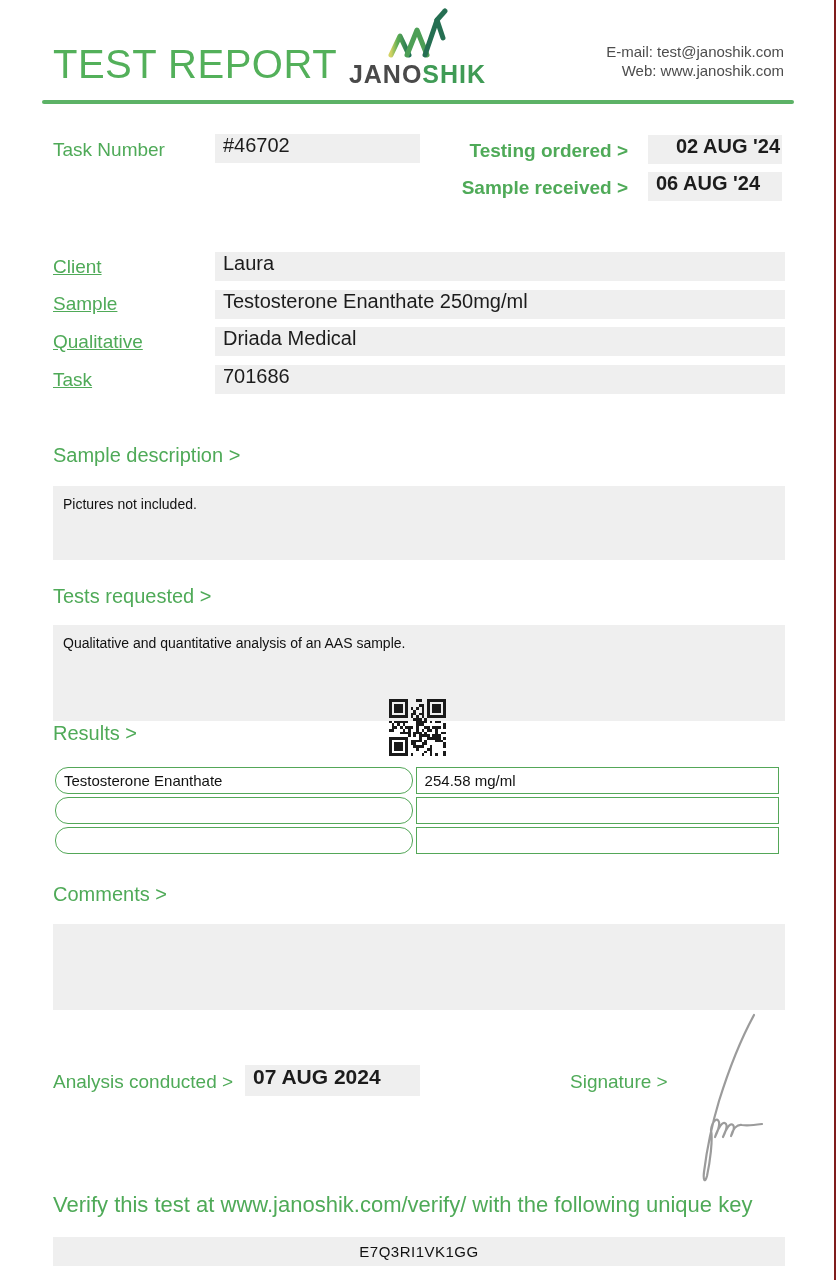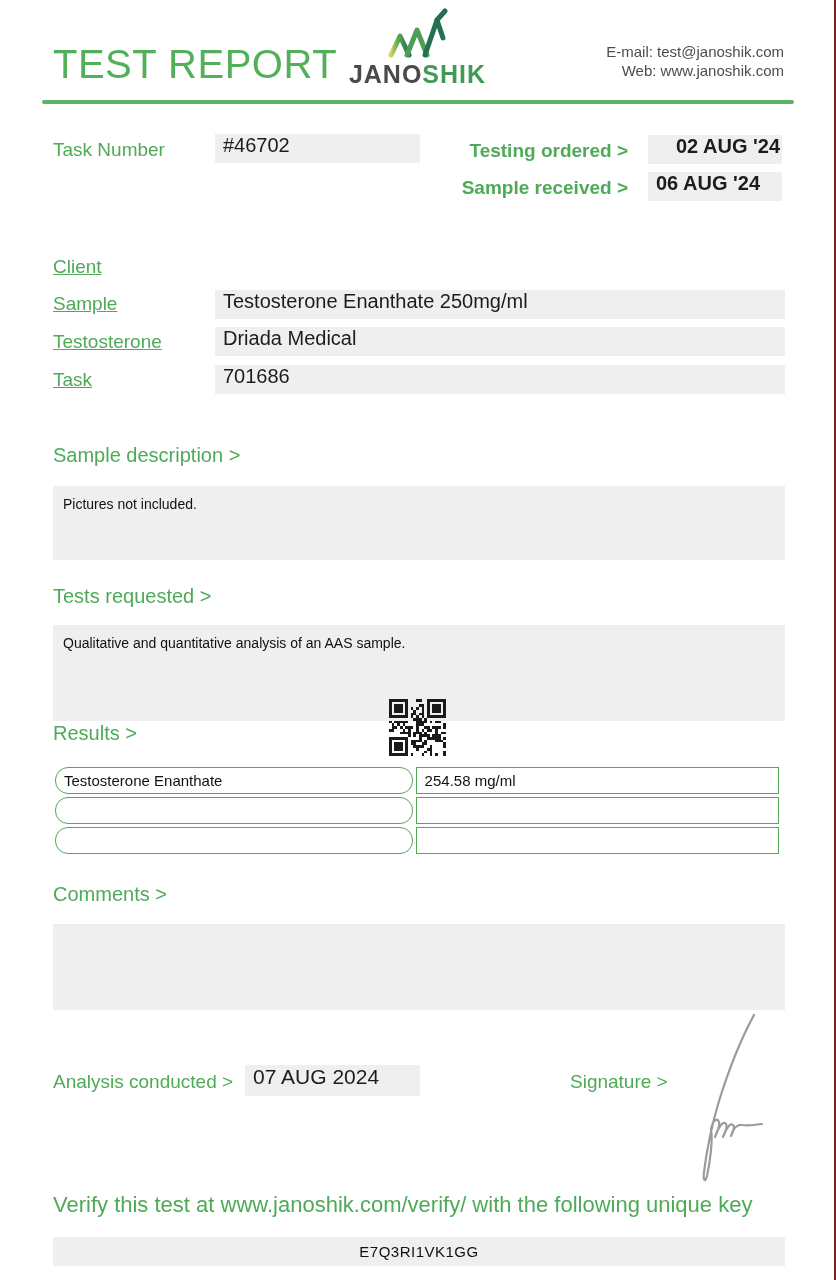--- a/index.html
+++ b/index.html
@@ -66,21 +66,21 @@
     left:52px;top:764px;width:730px;
     border-collapse:separate;border-spacing:3px;
   }
   .results-table td{
     border:1.5px solid #53a758;
     height:27px;font-size:15px;color:#111;
     padding:0 8px;background:#fff;
   }
   .results-table td.c1{width:49.6%;border-radius:13px;}
   .analysis-label{left:53px;top:1071px;}
-  .analysis-field{left:245px;top:1065px;width:175px;height:31px;font-size:21px;font-weight:400;}
+  .analysis-field{left:245px;top:1065px;width:175px;height:31px;font-size:21px;font-weight:700;}
   .signature-label{left:570px;top:1071px;}
   .signature{left:666px;top:1012px;}
   .verify-line{left:53px;top:1192px;font-size:22px;color:var(--green);white-space:nowrap;}
   .key-bar{
     left:53px;top:1237px;width:732px;height:29px;
     background:var(--field);display:flex;align-items:center;justify-content:center;
     font-size:15px;color:#111;letter-spacing:0.5px;
   }
 </style>
 </head>
@@ -123,27 +123,30 @@
   <div class="abs field date-field date-field-1">
       <span>02 AUG '24</span>
     </div>
 
   <div class="abs label date-label date-label-2">Sample received &gt;</div>
   <div class="abs field date-field date-field-2">
       <span>06 AUG '24</span>
     </div>
 
   <div class="abs label info-label" style="top:256px">Client</div>
+  <div class="abs field info-field" style="top:252px">
+      <span>Laura</span>
+    </div>
 
   <div class="abs label info-label" style="top:293px">Sample</div>
   <div class="abs field info-field" style="top:290px">
       <span>Testosterone Enanthate 250mg/ml</span>
     </div>
 
-  <div class="abs label info-label" style="top:331px">Testosterone</div>
+  <div class="abs label info-label" style="top:331px">Qualitative</div>
   <div class="abs field info-field" style="top:327px">
       <span>Driada Medical</span>
     </div>
 
   <div class="abs label info-label" style="top:369px">Task</div>
   <div class="abs field info-field" style="top:365px">
       <span>701686</span>
     </div>
 
   <div class="abs sec-heading" style="top:444px">Sample description &gt;</div>

